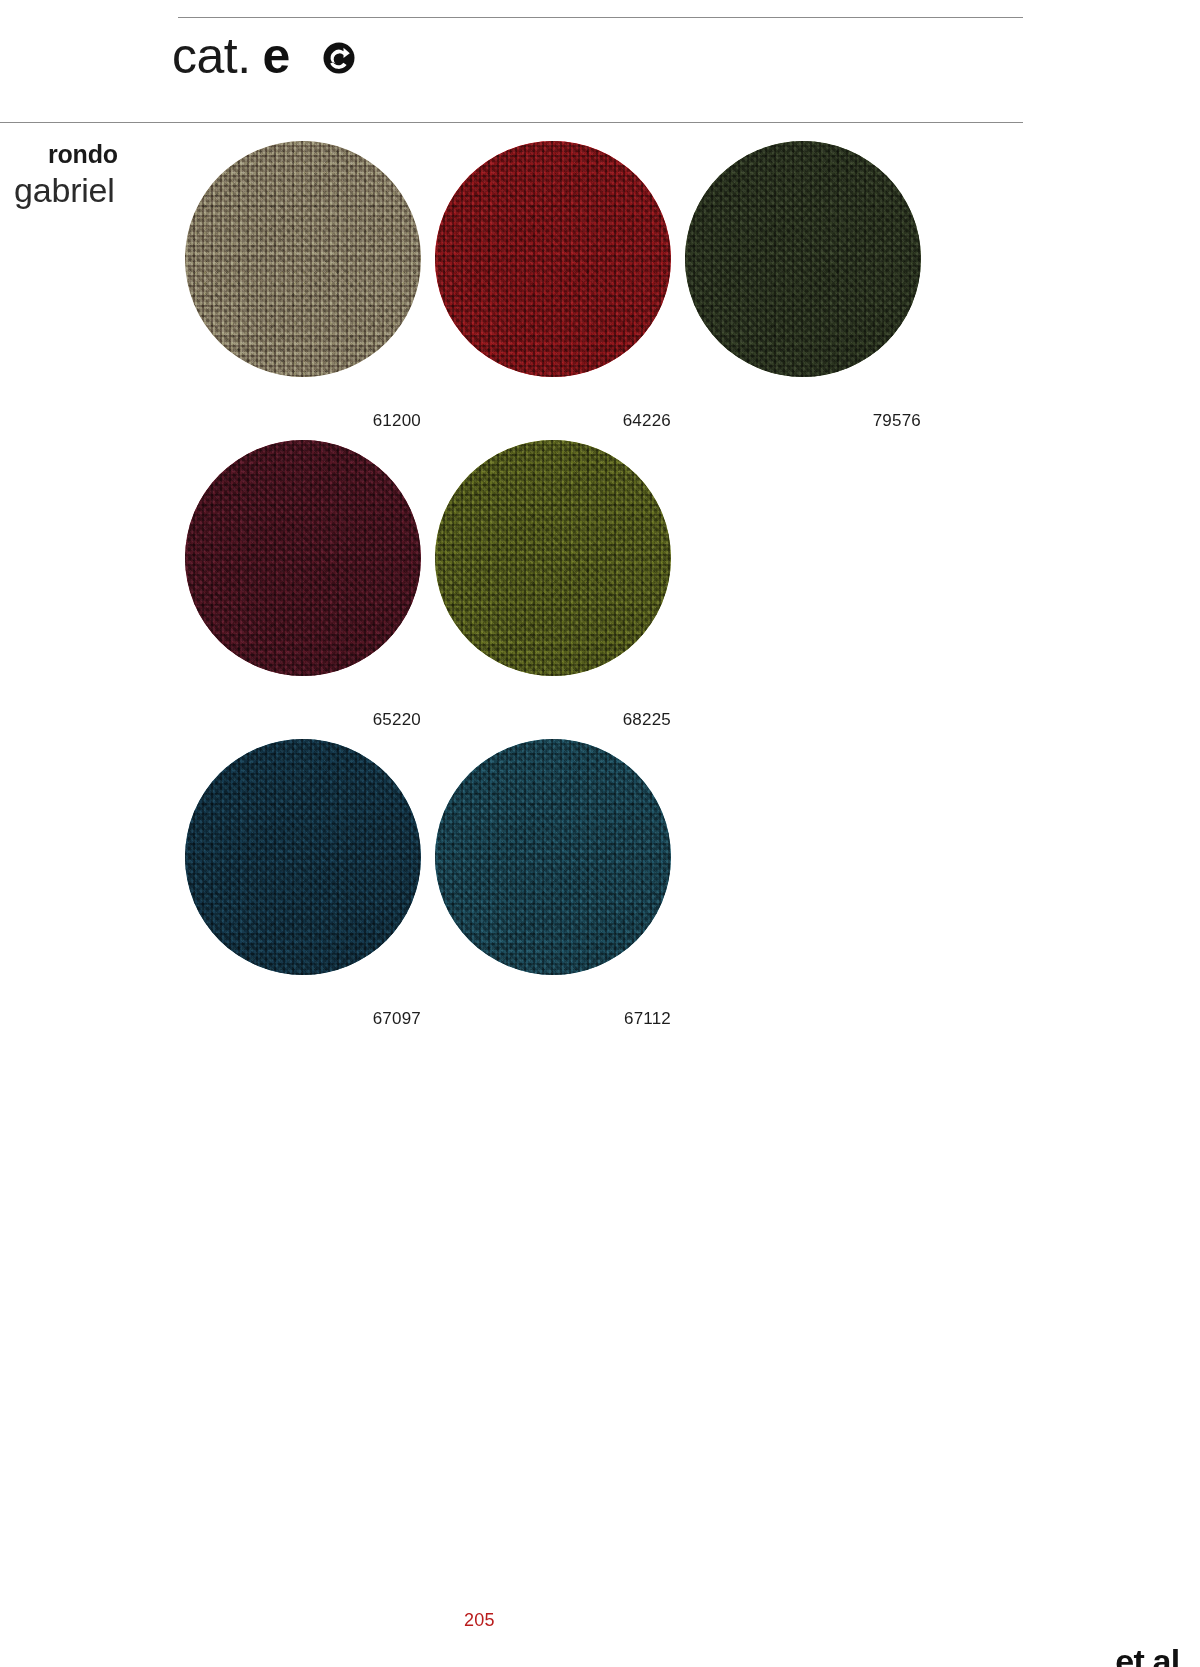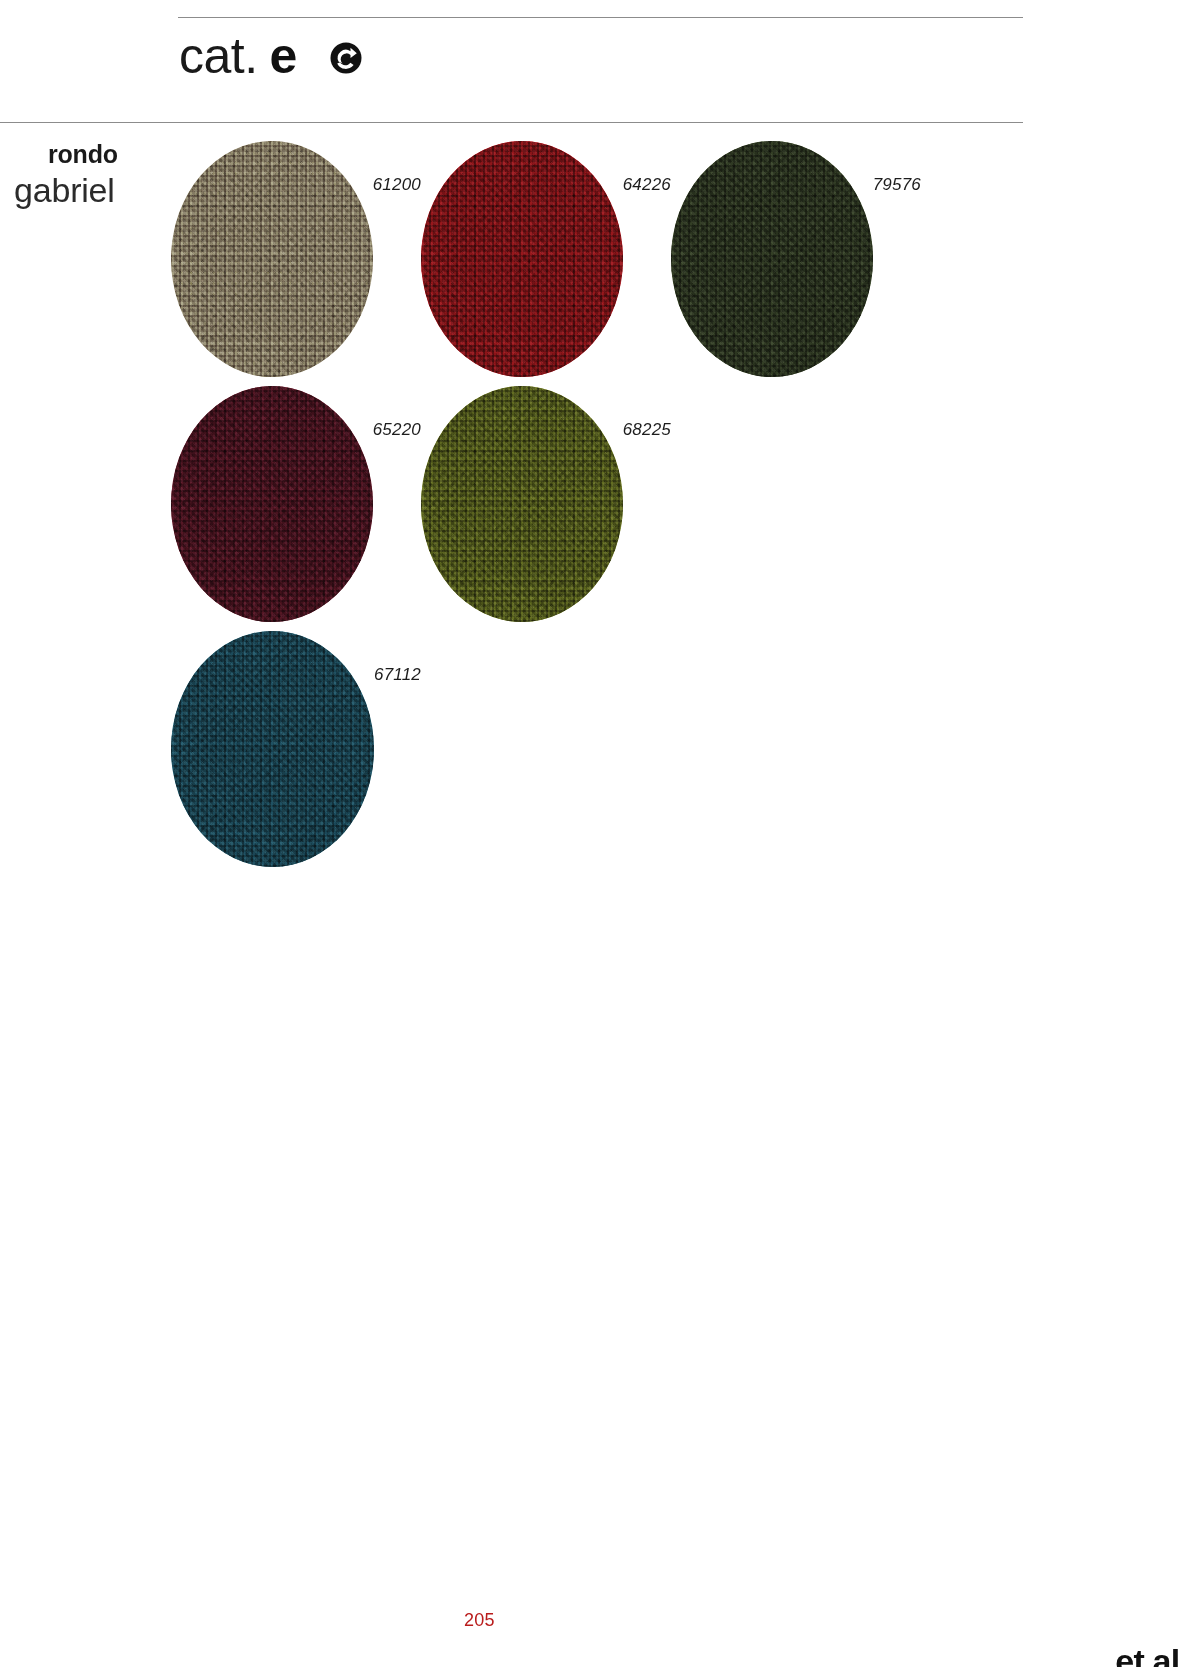--- a/index.html
+++ b/index.html
@@ -35,21 +35,21 @@
   .rule-under-header {
     position: absolute;
     left: 0px;
     top: 122px;
     width: 1023px;
     height: 1px;
     background: #8c8c8c;
   }
   .header-block {
     position: absolute;
-    left: 179px;
+    left: 172px;
     top: 31px;
     display: flex;
     align-items: center;
   }
   .cat-word {
     font-size: 50px;
     font-weight: 400;
     letter-spacing: -0.5px;
     line-height: 1;
     color: #1a1a1a;
@@ -96,22 +96,22 @@
     top: 141px;
     width: 760px;
   }
   .grid-row {
     display: flex;
     margin-bottom: 9px;
   }
   .cell {
     width: 250px;
     display: flex;
-    align-items: flex-start;
-    font-style: italic;
+    flex-direction: column;
+    align-items: flex-end;
   }
   .swatch {
     width: 236px;
     height: 236px;
     border-radius: 50%;
     position: relative;
     overflow: hidden;
   }
   .swatch .weave {
     position: absolute;
@@ -256,20 +256,27 @@
         <div class="swatch" style="background: radial-gradient(circle at 38% 32%, rgb(138, 148, 51) 0%, rgb(138, 148, 51) 55%, rgb(84, 92, 29) 100%);">
           <div class="weave" style="background-color: rgb(84, 92, 29);"></div>
           <div class="speckle"></div>
         </div>
         <div class="swatch-label">68225</div>
       </div>
     </div>
 
     <div class="grid-row">
       <div class="cell">
+        <div class="swatch" style="background: radial-gradient(circle at 38% 32%, rgb(35, 87, 107) 0%, rgb(35, 87, 107) 55%, rgb(18, 50, 67) 100%);">
+          <div class="weave" style="background-color: rgb(18, 50, 67);"></div>
+          <div class="speckle"></div>
+        </div>
+        <div class="swatch-label">67097</div>
+      </div>
+      <div class="cell">
         <div class="swatch" style="background: radial-gradient(circle at 38% 32%, rgb(46, 113, 131) 0%, rgb(46, 113, 131) 55%, rgb(26, 68, 82) 100%);">
           <div class="weave" style="background-color: rgb(26, 68, 82);"></div>
           <div class="speckle"></div>
         </div>
         <div class="swatch-label">67112</div>
       </div>
       <div class="cell empty">
         <div class="swatch"></div>
         <div class="swatch-label"></div>
       </div>

